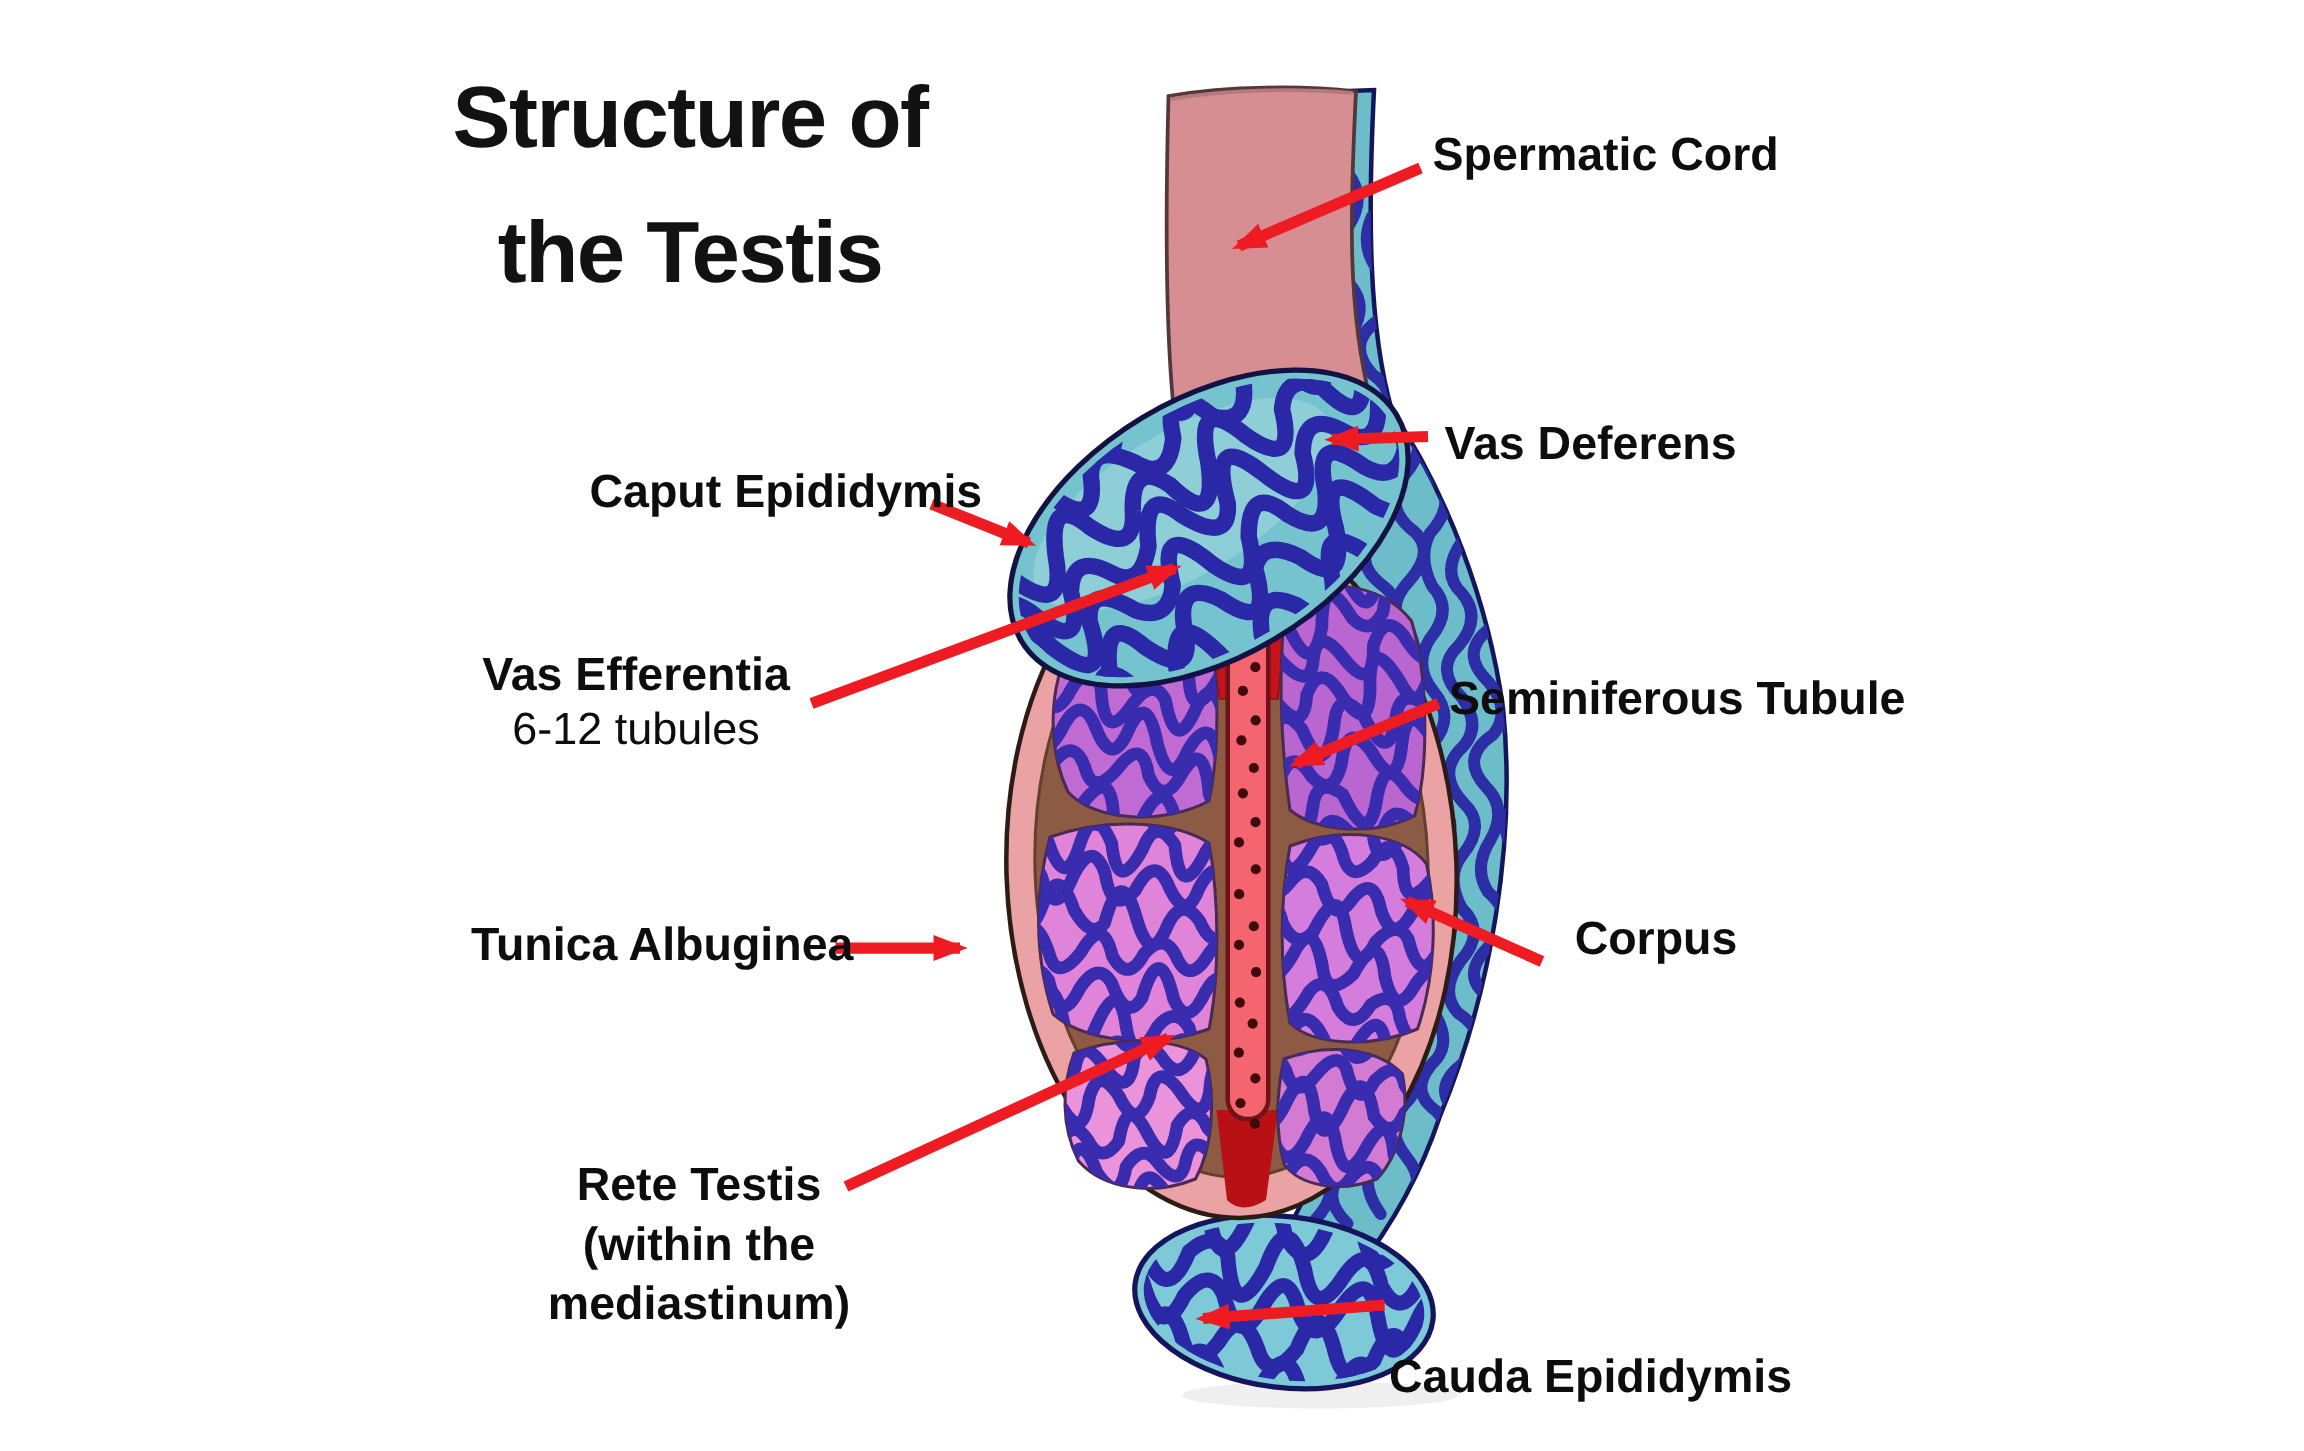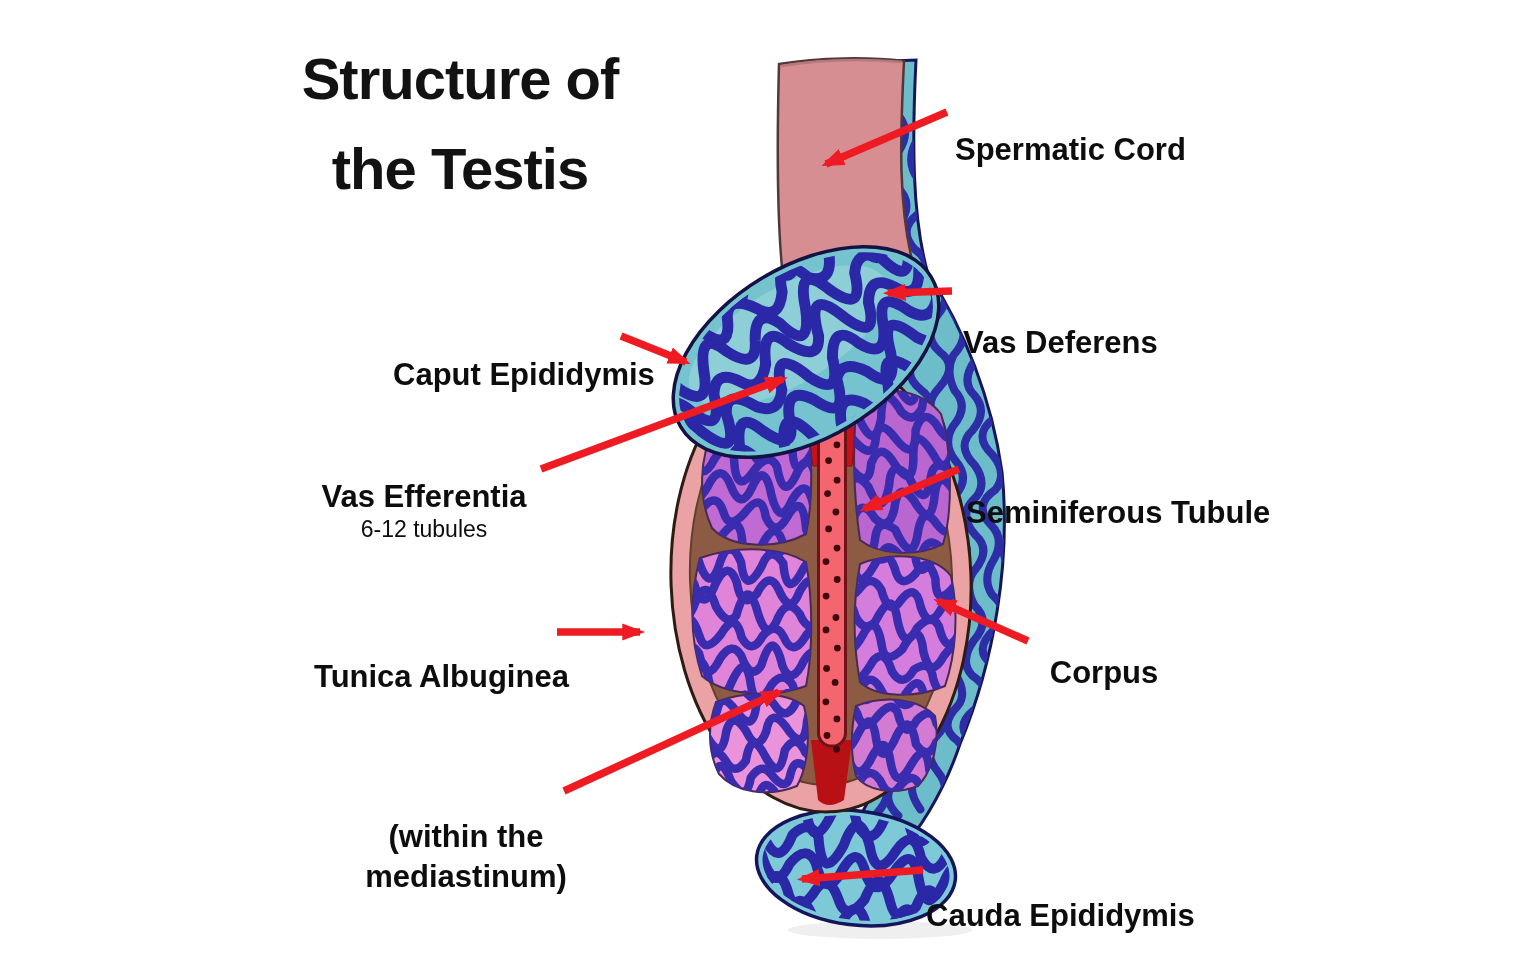--- a/index.html
+++ b/index.html
@@ -1,24 +1,24 @@
 <!DOCTYPE html>
 <html><head>
 <meta charset="utf-8">
 <style>
   html,body{margin:0;padding:0;background:#fff;}
   .stage{position:relative;width:1536px;height:967px;background:#ffffff;overflow:hidden;
          font-family:"Liberation Sans",sans-serif;}
   .stage svg.fig{position:absolute;left:0;top:0;width:1536px;height:967px;}
   .title{position:absolute;left:238px;top:34px;width:444px;text-align:center;
          font-weight:700;font-size:58px;line-height:90px;color:#121212;letter-spacing:-1px;}
-  .lbl{position:absolute;font-weight:700;font-size:31px;line-height:1.18;color:#0d0d0d;white-space:nowrap;margin-top:47px;}
+  .lbl{position:absolute;font-weight:700;font-size:31px;line-height:1.18;color:#0d0d0d;white-space:nowrap;}
   .center{text-align:center;}
   .block{white-space:normal;}
-  .sub{font-weight:400;font-size:23px;}
+  .sub{font-weight:400;font-size:30px;}
 </style>
 </head>
 <body>
 
 <div class="stage">
 
   <svg class="fig" viewBox="0 0 1536 967" aria-hidden="true">
     <defs>
       <marker id="ah" viewBox="0 0 10 8" refX="7.6" refY="4" markerWidth="3.1" markerHeight="2.7" orient="auto">
         <path d="M0,0.3 L9.8,4 L0,7.7 Z" fill="#ee1b23"></path>
@@ -301,17 +301,18 @@
   </div>
 
   <div class="lbl" style="left:966px;top:448px;">Seminiferous Tubule</div>
   <div class="lbl" style="left:314px;top:612px;">Tunica Albuginea</div>
 
   <div class="lbl center block" style="left:1006px;top:606px;width:196px;line-height:1.3;">
     <div>Corpus</div>
   </div>
 
   <div class="lbl center block" style="left:286px;top:770px;width:360px;line-height:1.28;">
+    <div>Rete Testis</div>
     <div>(within the mediastinum)</div>
   </div>
 
-  <div class="lbl" style="left:926px;top:851px;">Cauda Epididymis</div>
+  <div class="lbl" style="left:926px;top:900px;">Cauda Epididymis</div>
 </div>
 
 </body></html>

